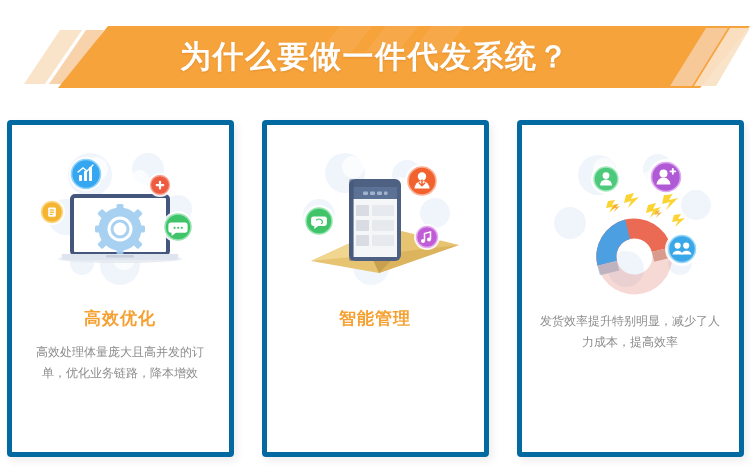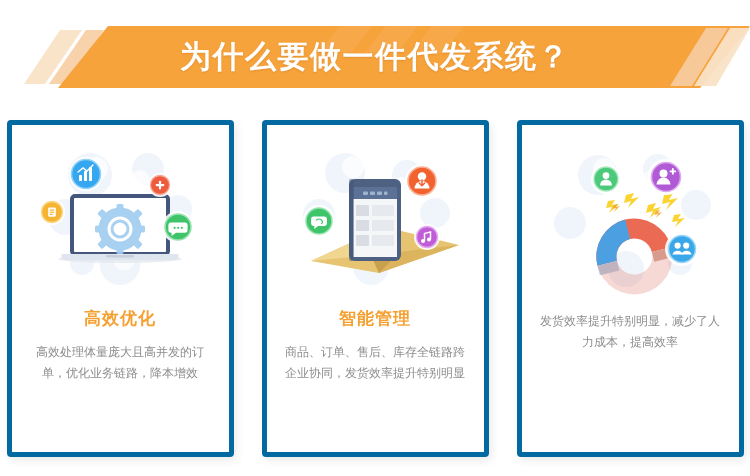--- a/index.html
+++ b/index.html
@@ -269,21 +269,20 @@
             <circle cx="152" cy="98" r="13" fill="#ffffff" opacity="0.9"></circle>
             <circle cx="152" cy="98" r="10.5" fill="#c05cd6"></circle>
             <circle cx="152" cy="98" r="10.5" fill="none" stroke="#e2abef" stroke-width="1.4"></circle>
             <path d="M149.5 101.5 v-7 l6 -1.6 v7" stroke="#ffffff" stroke-width="1.5" fill="none" stroke-linecap="round"></path>
             <circle cx="148" cy="102" r="2" fill="#ffffff"></circle>
             <circle cx="154" cy="100.4" r="2" fill="#ffffff"></circle>
           </g>
         </svg>
       </div>
       <div class="card-title">智能管理</div>
-      <div class="card-desc">商品、订单、售后、库存全链路跨企业协同，发货效率提升特别明显</div>
     </div>
 
     <div class="card">
       <div class="art">
         <svg viewBox="0 0 200 160">
           <g fill="#eef3fb" opacity="0.85">
             <circle cx="68" cy="36" r="20"></circle>
             <circle cx="128" cy="30" r="15"></circle>
             <circle cx="40" cy="84" r="16"></circle>
             <circle cx="166" cy="66" r="15"></circle>

